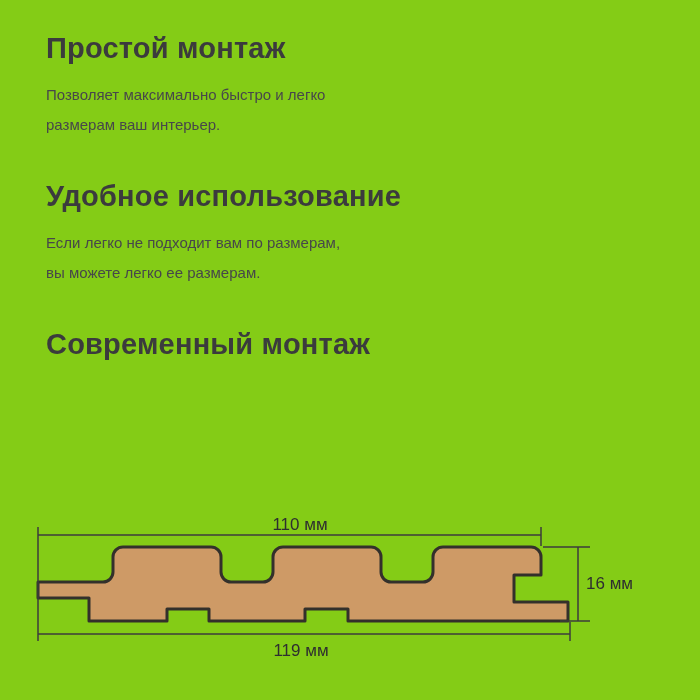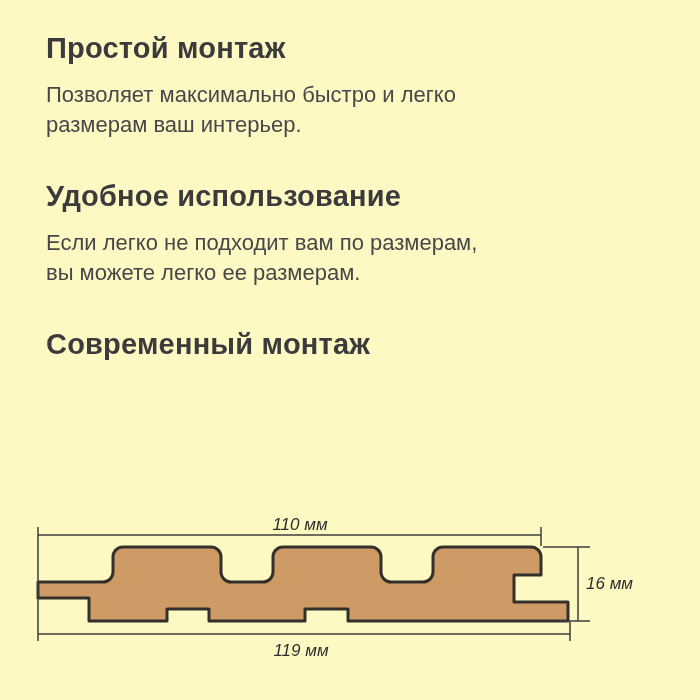--- a/index.html
+++ b/index.html
@@ -4,21 +4,21 @@
 <style>
   html, body {
     margin: 0;
     padding: 0;
     background: #ffffff;
   }
   .page {
     position: relative;
     width: 700px;
     height: 700px;
-    background: #fef9c3;
+    background: #84cc16;
     overflow: hidden;
     font-family: "Liberation Sans", "DejaVu Sans", sans-serif;
   }
   .content {
     position: absolute;
     top: 0;
     left: 0;
     width: 700px;
     box-sizing: border-box;
     padding: 30px 40px 0 46px;
@@ -26,35 +26,34 @@
   .feature-heading {
     margin: 0 0 14px 0;
     font-size: 29px;
     line-height: 36px;
     font-weight: 700;
     letter-spacing: 0.2px;
     color: #3b3b3d;
   }
   .feature-text {
     margin: 4px 0 38px 0;
-    font-size: 22px;
+    font-size: 15px;
     line-height: 30px;
     font-weight: 400;
     color: #47474a;
   }
   .feature-text .line { display: block; }
 
   .diagram {
     position: absolute;
     top: 500px;
     left: 0;
     width: 700px;
     height: 200px;
     margin: 0;
-    font-style: italic;
   }
   .diagram svg { display: block; }
   .panel-shape {
     stroke: #33302b;
     stroke-width: 3;
     stroke-linejoin: round;
   }
   .dim-line {
     stroke: #3d3d3d;
     stroke-width: 1.5;

